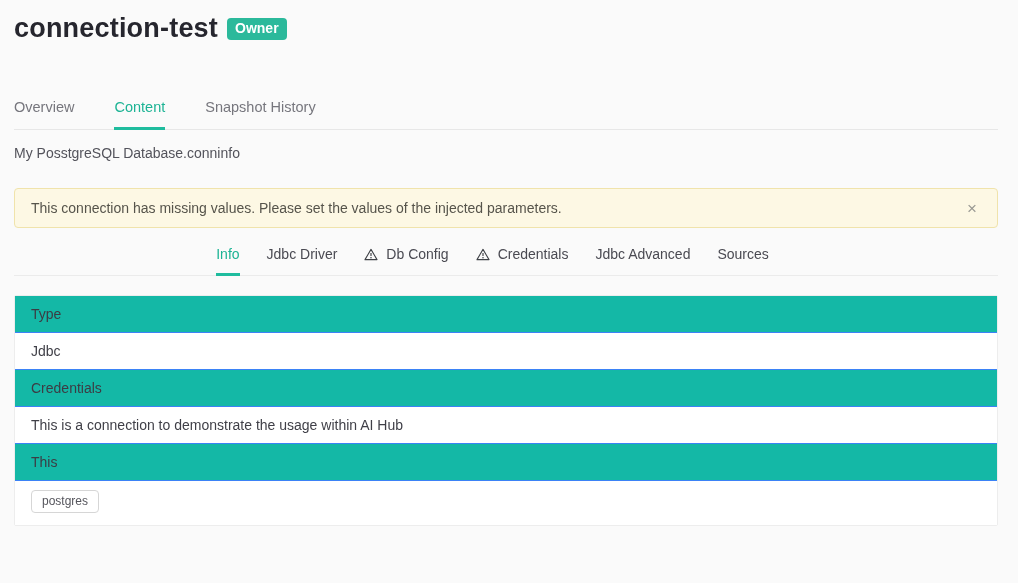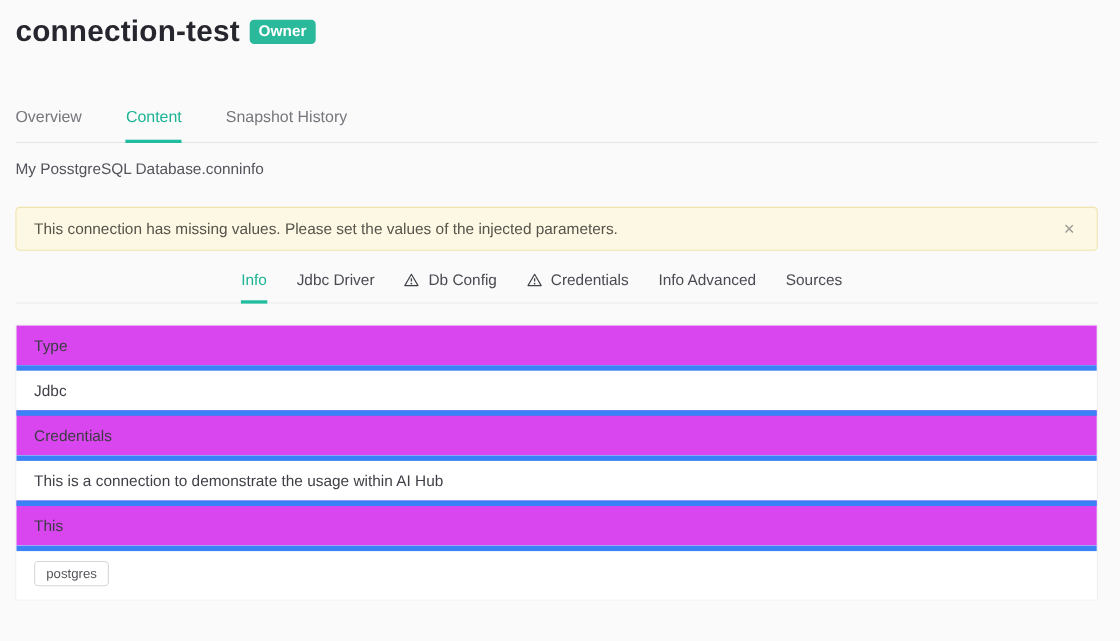--- a/index.html
+++ b/index.html
@@ -101,23 +101,23 @@
   .subtab.active { color: #1cb394; border-bottom-color: #1fbc9e; }
   .warn-icon { display: inline-flex; align-items: center; }
 
   
   .detail-table {
     margin-top: 19px;
     background: #ffffff;
     border: 1px solid #ededed;
     border-radius: 2px;
   }
-  .row { padding: 10px 16px; border-top: 5px solid #3b82f6; }
+  .row { padding: 10px 16px; border-top: 1px solid #3b82f6; }
   .row:first-child { border-top: none; }
-  .row.label-row { background: #d946ef; color: #3c3c44; }
+  .row.label-row { background: #14b8a6; color: #3c3c44; }
   .row.value-row { background: #ffffff; color: #3f3f47; }
   .row.tags-row { padding: 9px 16px 12px; }
   .chip {
     display: inline-block;
     border: 1px solid #d6d6d6;
     border-radius: 4px;
     background: #ffffff;
     color: #55555c;
     font-size: 12px;
     padding: 3px 10px 4px;
@@ -168,21 +168,21 @@
   <span class="warn-icon">
           <svg width="14" height="13" viewBox="0 0 24 22" aria-hidden="true">
             <path d="M12 2.2 L22.3 19.8 H1.7 Z" fill="none" stroke="#3e4146" stroke-width="1.8" stroke-linejoin="round"></path>
             <line x1="12" y1="8.5" x2="12" y2="13.5" stroke="#3e4146" stroke-width="2"></line>
             <circle cx="12" cy="16.6" r="1.35" fill="#3e4146"></circle>
           </svg>
         </span>
 <span>Credentials</span>
       </a>
       <a class="subtab">
-        <span>Info Advanced</span>
+        <span>Jdbc Advanced</span>
       </a>
       <a class="subtab">
         <span>Sources</span>
       </a>
     </nav>
 
   <div class="detail-table">
       <div class="row label-row">Type</div>
       <div class="row value-row">Jdbc</div>
       <div class="row label-row">Credentials</div>

